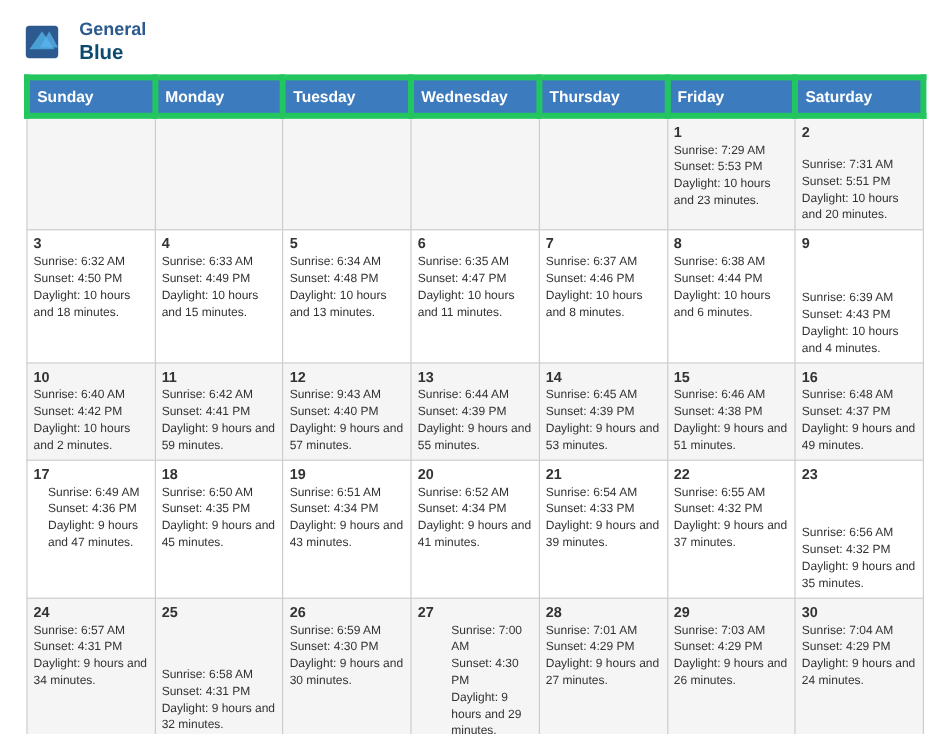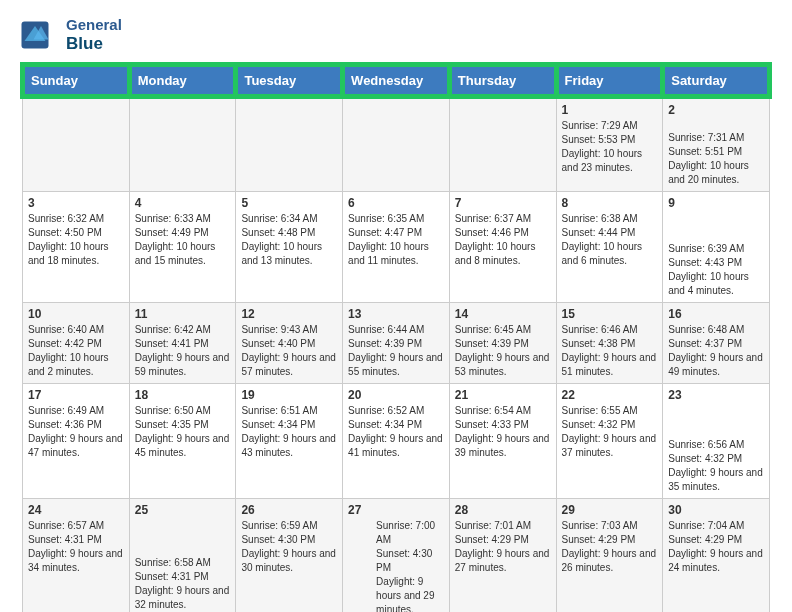--- a/index.html
+++ b/index.html
@@ -217,21 +217,21 @@
         <td>
           <span class="day-num">16</span>
           <div class="day-info" style="white-space: pre-line;">Sunrise: 6:48 AM
 Sunset: 4:37 PM
 Daylight: 9 hours and 49 minutes.</div>
         </td>
       </tr>
       <tr>
         <td>
           <span class="day-num">17</span>
-          <div class="day-info" style="white-space: pre-line;">Sunrise: 6:49 AM
+          <div class="day-info" style="white-space: pre-line; margin-left: 12px;">Sunrise: 6:49 AM
 Sunset: 4:36 PM
 Daylight: 9 hours and 47 minutes.</div>
         </td>
         <td>
           <span class="day-num">18</span>
           <div class="day-info" style="white-space: pre-line;">Sunrise: 6:50 AM
 Sunset: 4:35 PM
 Daylight: 9 hours and 45 minutes.</div>
         </td>
         <td>

